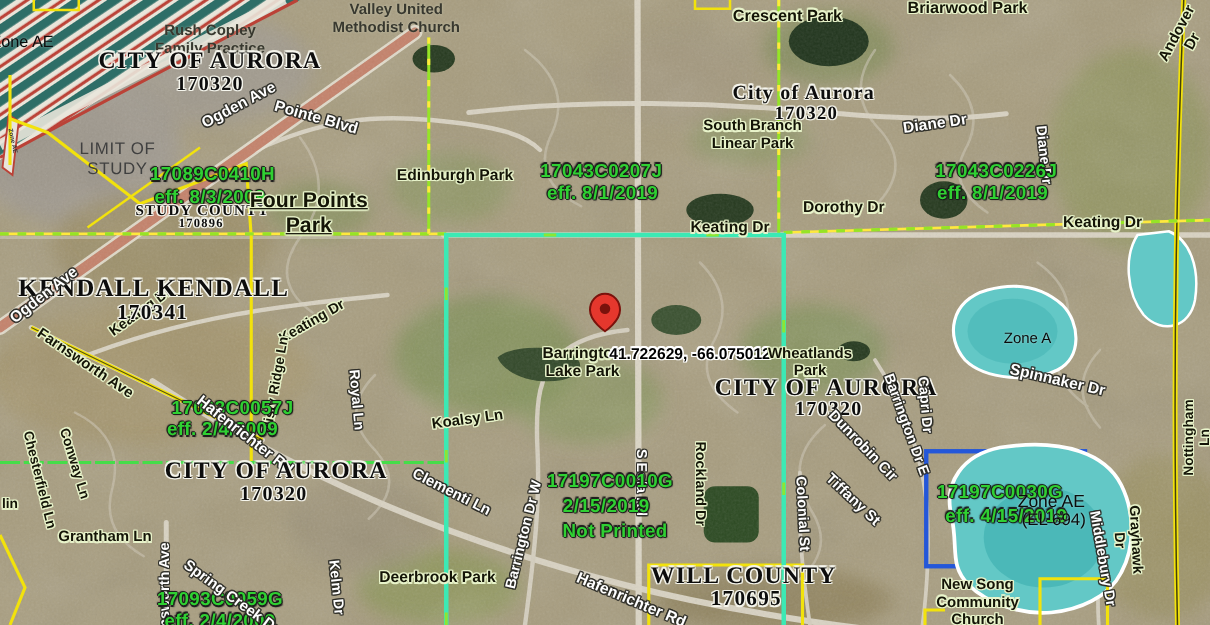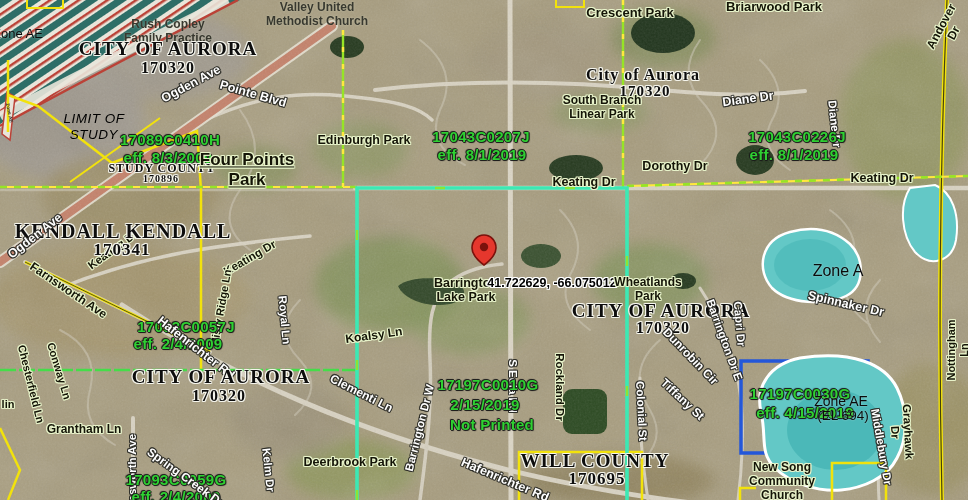--- a/index.html
+++ b/index.html
@@ -25,21 +25,21 @@
     1px 1px 1px rgba(25,25,25,.8),-1px -1px 1px rgba(25,25,25,.8);}
   .serif{font-family:"Liberation Serif",serif;font-weight:700;color:#0d0d0d;letter-spacing:1px;
     text-shadow:-1px 0 0 rgba(246,246,238,.9),1px 0 0 rgba(246,246,238,.9),
     0 -1px 0 rgba(246,246,238,.9),0 1px 0 rgba(246,246,238,.9),
     -1px -1px 0 rgba(246,246,238,.8),1px 1px 0 rgba(246,246,238,.8),
     -1px 1px 0 rgba(246,246,238,.8),1px -1px 0 rgba(246,246,238,.8);}
   .coords{color:#000;font-weight:700;
     text-shadow:-1px 0 0 #fff,1px 0 0 #fff,0 -1px 0 #fff,0 1px 0 #fff,
     -1px -1px 0 #fff,1px 1px 0 #fff,-1px 1px 0 #fff,1px -1px 0 #fff;}
   .zone{color:#0b0b0b;font-weight:400;text-shadow:0 0 2px rgba(255,255,255,.45);}
-  .limit{color:#000000;font-weight:500;letter-spacing:.5px;font-style:italic;}
+  .limit{color:#404040;font-weight:500;letter-spacing:.5px;}
   .church{color:#38382f;font-weight:700;text-shadow:0 0 2px rgba(220,225,200,.55);}
   .tiny{color:#333;font-weight:700;}
   #marker{position:absolute;left:469px;top:233px;width:30px;height:34px;}
 </style>
 </head>
 <body>
 
 <div id="stage" style="--c-panel-green: #2fd032; --c-boundary-yellow: #f2e20c; --c-county-dash-green: #96e426; --c-county-dash-yellow: #ffe93d; --c-panel-box-cyan: #3ce9b4; --c-city-limit-green: #45dd49; --c-blue-rect: #2457d9; --c-zone-teal: #63c8c6; --c-zone-teal-dark: #45b4b4; --c-zone-outline: #ffffff; --c-stripe-teal: #2e6e67; --c-stripe-red: #bb4237; --c-stripe-cream: #e9e5da; --c-marker-red: #e5372d; --c-marker-dark: #7a120c; --c-road-salmon: #c4826b; --c-road-gray: #d8d2c2; --c-pond-dark: #263a1f;">
   <svg class="mapart" width="968" height="500" viewBox="0 0 968 500">
     <defs>
@@ -250,21 +250,21 @@
       <div class="map-label white" style="left: 512px; top: 386px; font-size: 11.5px; transform: translate(-50%, -50%) rotate(90deg);">S Eola Rd</div>
       <div class="map-label place" style="left: 559px; top: 387px; font-size: 11.5px; transform: translate(-50%, -50%) rotate(90deg);">Rockland Dr</div>
       <div class="map-label green" style="left: 488px; top: 385px; font-size: 15px; transform: translate(-50%, -50%) rotate(0deg);">17197C0010G</div>
       <div class="map-label green" style="left: 485px; top: 405px; font-size: 15px; transform: translate(-50%, -50%) rotate(0deg);">2/15/2019</div>
       <div class="map-label green" style="left: 492px; top: 425px; font-size: 15px; transform: translate(-50%, -50%) rotate(0deg);">Not Printed</div>
       <div class="map-label white" style="left: 641px; top: 411px; font-size: 11.5px; transform: translate(-50%, -50%) rotate(87deg);">Colonial St</div>
       <div class="map-label white" style="left: 682px; top: 400px; font-size: 12px; transform: translate(-50%, -50%) rotate(43deg);">Tiffany St</div>
       <div class="map-label white" style="left: 690px; top: 357px; font-size: 12px; transform: translate(-50%, -50%) rotate(46deg);">Dunrobin Cir</div>
       <div class="map-label white" style="left: 724px; top: 340px; font-size: 11.5px; transform: translate(-50%, -50%) rotate(70deg);">Barrington Dr E</div>
       <div class="map-label white" style="left: 739px; top: 324px; font-size: 11.5px; transform: translate(-50%, -50%) rotate(85deg);">Capri Dr</div>
-      <div class="map-label zone" style="left: 822px; top: 271px; font-size: 16px; transform: translate(-50%, -50%) rotate(0deg); margin-left: 16px;">Zone A</div>
+      <div class="map-label zone" style="left: 822px; top: 271px; font-size: 12px; transform: translate(-50%, -50%) rotate(0deg);">Zone A</div>
       <div class="map-label white" style="left: 846px; top: 304px; font-size: 12.5px; transform: translate(-50%, -50%) rotate(13deg);">Spinnaker Dr</div>
       <div class="map-label white" style="left: 505px; top: 480px; font-size: 12.5px; transform: translate(-50%, -50%) rotate(23deg);">Hafenrichter Rd</div>
       <div class="map-label serif" style="left: 595px; top: 461px; font-size: 19px; transform: translate(-50%, -50%) rotate(0deg);">WILL COUNTY</div>
       <div class="map-label serif" style="left: 597px; top: 479px; font-size: 17px; transform: translate(-50%, -50%) rotate(0deg);">170695</div>
       <div class="map-label green" style="left: 800px; top: 394px; font-size: 15px; transform: translate(-50%, -50%) rotate(0deg);">17197C0030G</div>
       <div class="map-label green" style="left: 805px; top: 413px; font-size: 15px; transform: translate(-50%, -50%) rotate(0deg);">eff. 4/15/2019</div>
       <div class="map-label zone" style="left: 841px; top: 401px; font-size: 14px; transform: translate(-50%, -50%) rotate(0deg);">Zone AE</div>
       <div class="map-label zone" style="left: 843px; top: 416px; font-size: 13.5px; transform: translate(-50%, -50%) rotate(0deg);">(EL 694)</div>
       <div class="map-label place" style="left: 782px; top: 482px; font-size: 12px; transform: translate(-50%, -50%) rotate(0deg);">New Song
 Community

